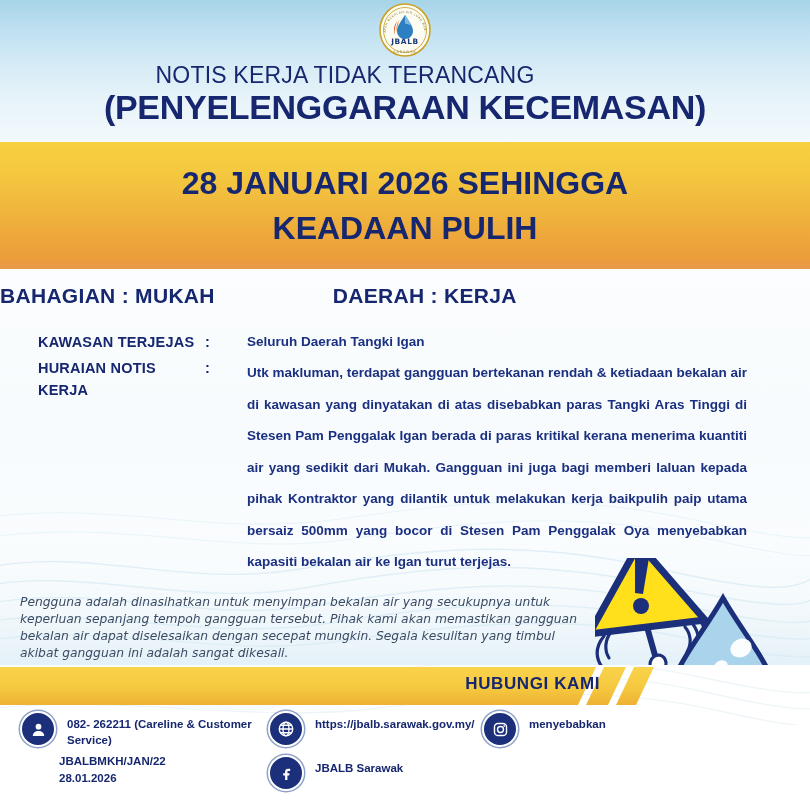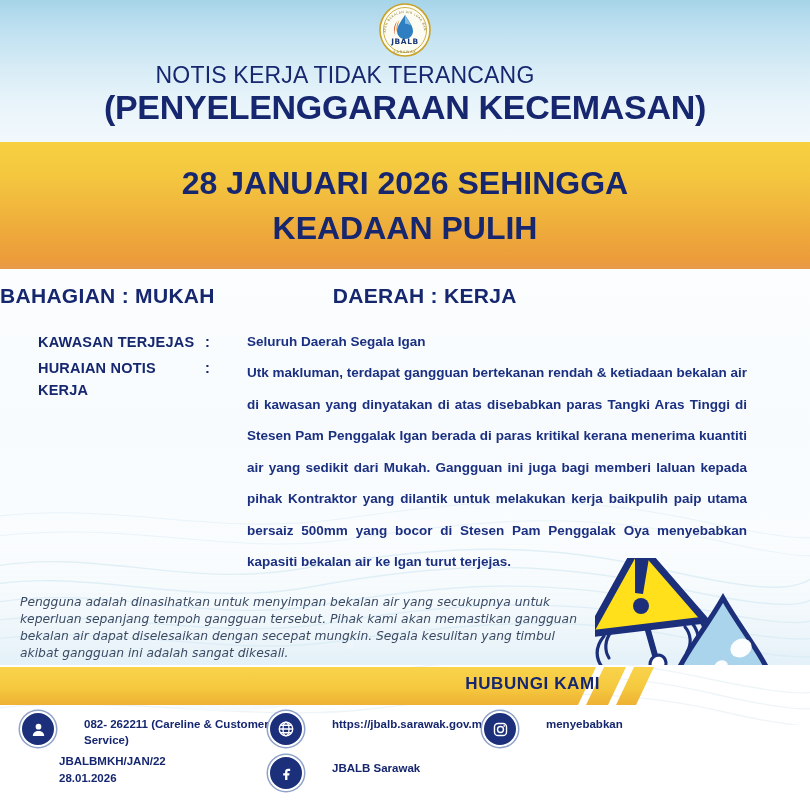--- a/index.html
+++ b/index.html
@@ -101,21 +101,21 @@
 
   .contacts{position:absolute;left:0;top:40px;width:810px;height:105px;}
   .citem{position:absolute;display:flex;align-items:flex-start;}
   .cicon{
     width:32px;height:32px;border-radius:50%;
     background:#1b2f7a;border:2px solid #ffffff;
     box-shadow:0 0 0 1.5px #8fa2c9;
     display:flex;align-items:center;justify-content:center;flex:0 0 auto;
   }
   .ctext{
-    margin-left:28px;font-size:11.5px;font-weight:bold;color:#16276f;
+    margin-left:11px;font-size:11.5px;font-weight:bold;color:#16276f;
     line-height:15.5px;padding-top:6px;
   }
   .refblock{
     position:absolute;left:59px;top:48px;
     font-size:11.5px;font-weight:bold;color:#16276f;line-height:17px;
   }
 </style>
 </head>
 <body>
 
@@ -183,21 +183,21 @@
 
     <div class="scope-row">
       <div class="scope">BAHAGIAN : MUKAH</div>
       <div class="scope">DAERAH : KERJA</div>
     </div>
 
     <div class="fields">
       <div class="field">
         <div class="f-label">KAWASAN TERJEJAS</div>
         <div class="f-colon">:</div>
-        <div class="f-value">Seluruh Daerah Segala Igan</div>
+        <div class="f-value">Seluruh Daerah Tangki Igan</div>
       </div>
       <div class="field">
         <div class="f-label">HURAIAN NOTIS KERJA</div>
         <div class="f-colon">:</div>
         <div class="f-value justify">Utk makluman, terdapat gangguan bertekanan rendah &amp; ketiadaan bekalan air di kawasan yang dinyatakan di atas disebabkan paras Tangki Aras Tinggi di Stesen Pam Penggalak Igan berada di paras kritikal kerana menerima kuantiti air yang sedikit dari Mukah. Gangguan ini juga bagi memberi laluan kepada pihak Kontraktor yang dilantik untuk melakukan kerja baikpulih paip utama bersaiz 500mm yang bocor di Stesen Pam Penggalak Oya menyebabkan kapasiti bekalan air ke Igan turut terjejas.</div>
       </div>
     </div>
 
     <div class="disclaimer">Pengguna adalah dinasihatkan untuk menyimpan bekalan air yang secukupnya untuk keperluan sepanjang tempoh gangguan tersebut. Pihak kami akan memastikan gangguan bekalan air dapat diselesaikan dengan secepat mungkin. Segala kesulitan yang timbul akibat gangguan ini adalah sangat dikesali.</div>
   </div>

